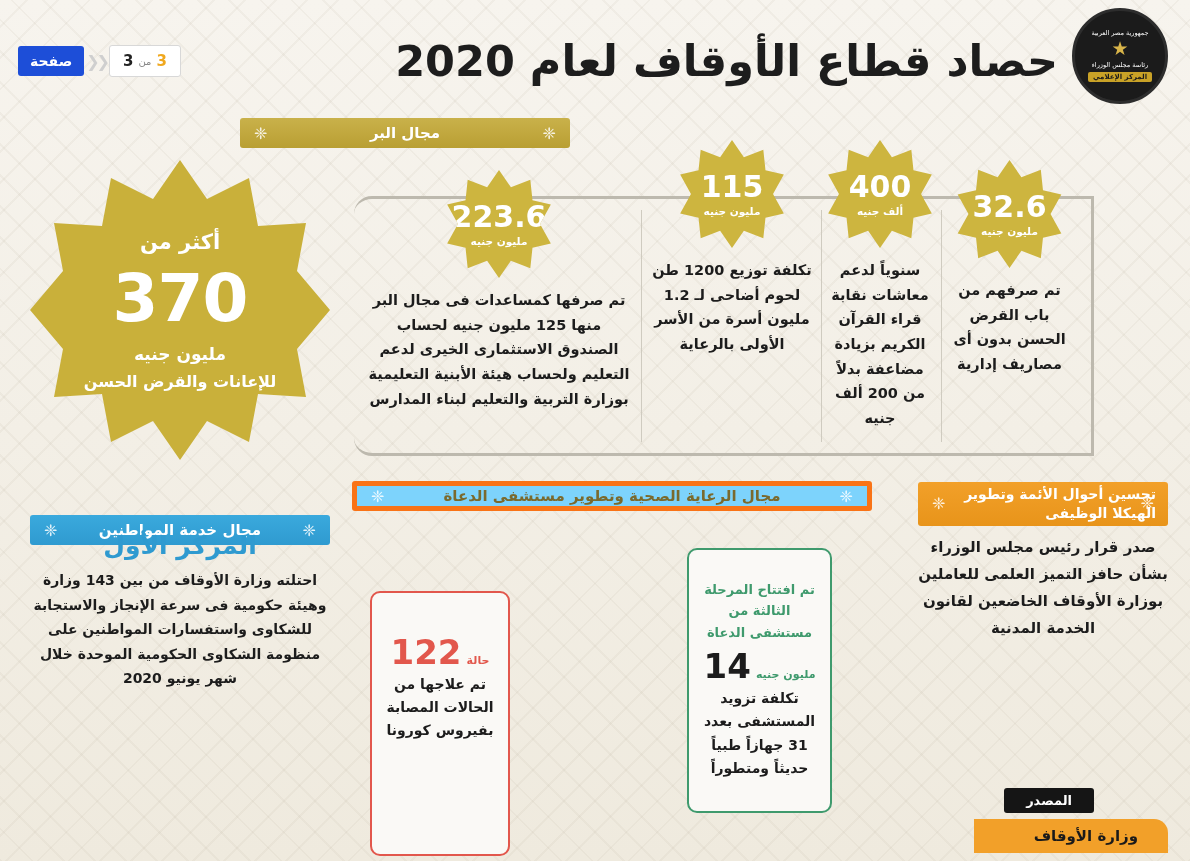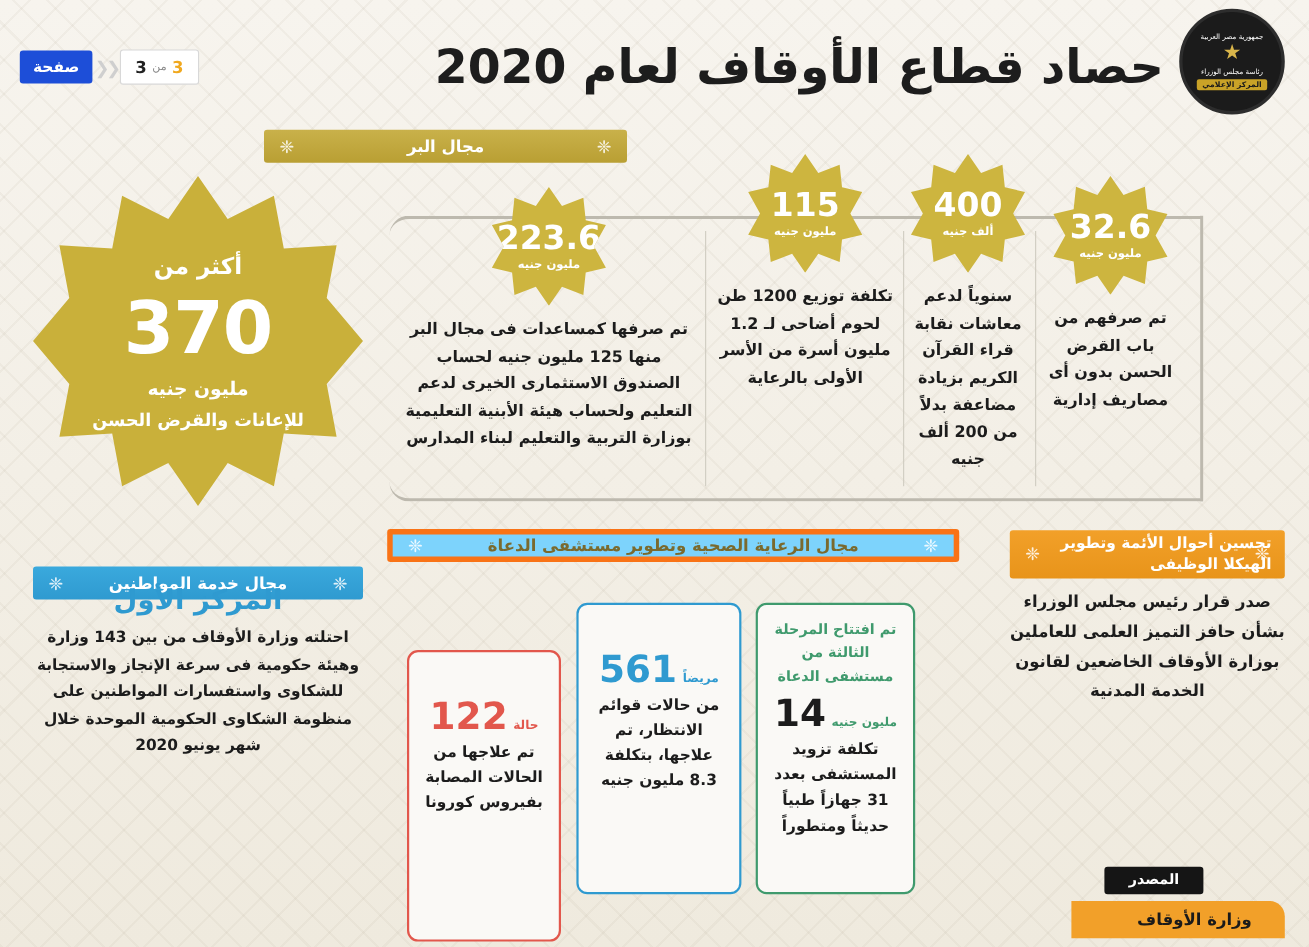--- a/index.html
+++ b/index.html
@@ -124,21 +124,21 @@
 
   
   .card {
     position: absolute; border-radius: 10px; background: #faf9f6;
     border: 2px solid #d6d2c6; padding: 12px 10px;
   }
   .cap-num { font-size: 34px; font-weight: bold; line-height: 1; }
   .cap-unit { font-size: 11px; font-weight: bold; }
   .card-body { font-size: 14px; font-weight: bold; line-height: 1.65; color: #1c1c1c; text-align: center; }
 
-  .green { color: #3f9a6d; } .green-b { border-color: #3f9a6d; }
+  .green { color: #3f9a6d; margin-top: 17px; } .green-b { border-color: #3f9a6d; }
   .blue  { color: #2f9ad0; } .blue-b  { border-color: #2f9ad0; }
   .red   { color: #e2574c; } .red-b   { border-color: #e2574c; margin-top: 43px; }
 
   
   .citizens {
     position: absolute; top: 515px; left: 30px; width: 300px;
     text-align: center;
   }
   .citizens .rank { font-size: 25px; font-weight: bold; color: #2f9ad0; margin: 16px 0 8px; }
   .citizens .body { font-size: 14px; font-weight: bold; line-height: 1.75; color: #1c1c1c; }
@@ -243,27 +243,20 @@
 
   <div class="card green-b" style="top:548px; right:358px; width:145px; height:265px;">
     <div class="card-body green" style="font-size:13px;">تم افتتاح المرحلة الثالثة من مستشفى الدعاة</div>
     <div style="text-align:center; margin:6px 0 4px;">
       <span class="cap-unit green">مليون جنيه</span>
       <span class="cap-num" style="color:#1c1c1c;">14</span>
     </div>
     <div class="card-body">تكلفة تزويد المستشفى بعدد 31 جهازاً طبياً حديثاً ومتطوراً</div>
   </div>
 
-  <div class="card blue-b" style="top:548px; right:516px; width:150px; height:265px;">
-    <div style="text-align:center; margin:30px 0 4px;">
-      <span class="cap-unit blue">مريضاً</span>
-      <span class="cap-num blue">561</span>
-    </div>
-    <div class="card-body">من حالات قوائم الانتظار، تم علاجها، بتكلفة 8.3 مليون جنيه</div>
-  </div>
 
   <div class="card red-b" style="top:548px; right:680px; width:140px; height:265px;">
     <div style="text-align:center; margin:30px 0 4px;">
       <span class="cap-unit red">حالة</span>
       <span class="cap-num red">122</span>
     </div>
     <div class="card-body">تم علاجها من الحالات المصابة بفيروس كورونا</div>
   </div>
 
   <div class="citizens">

